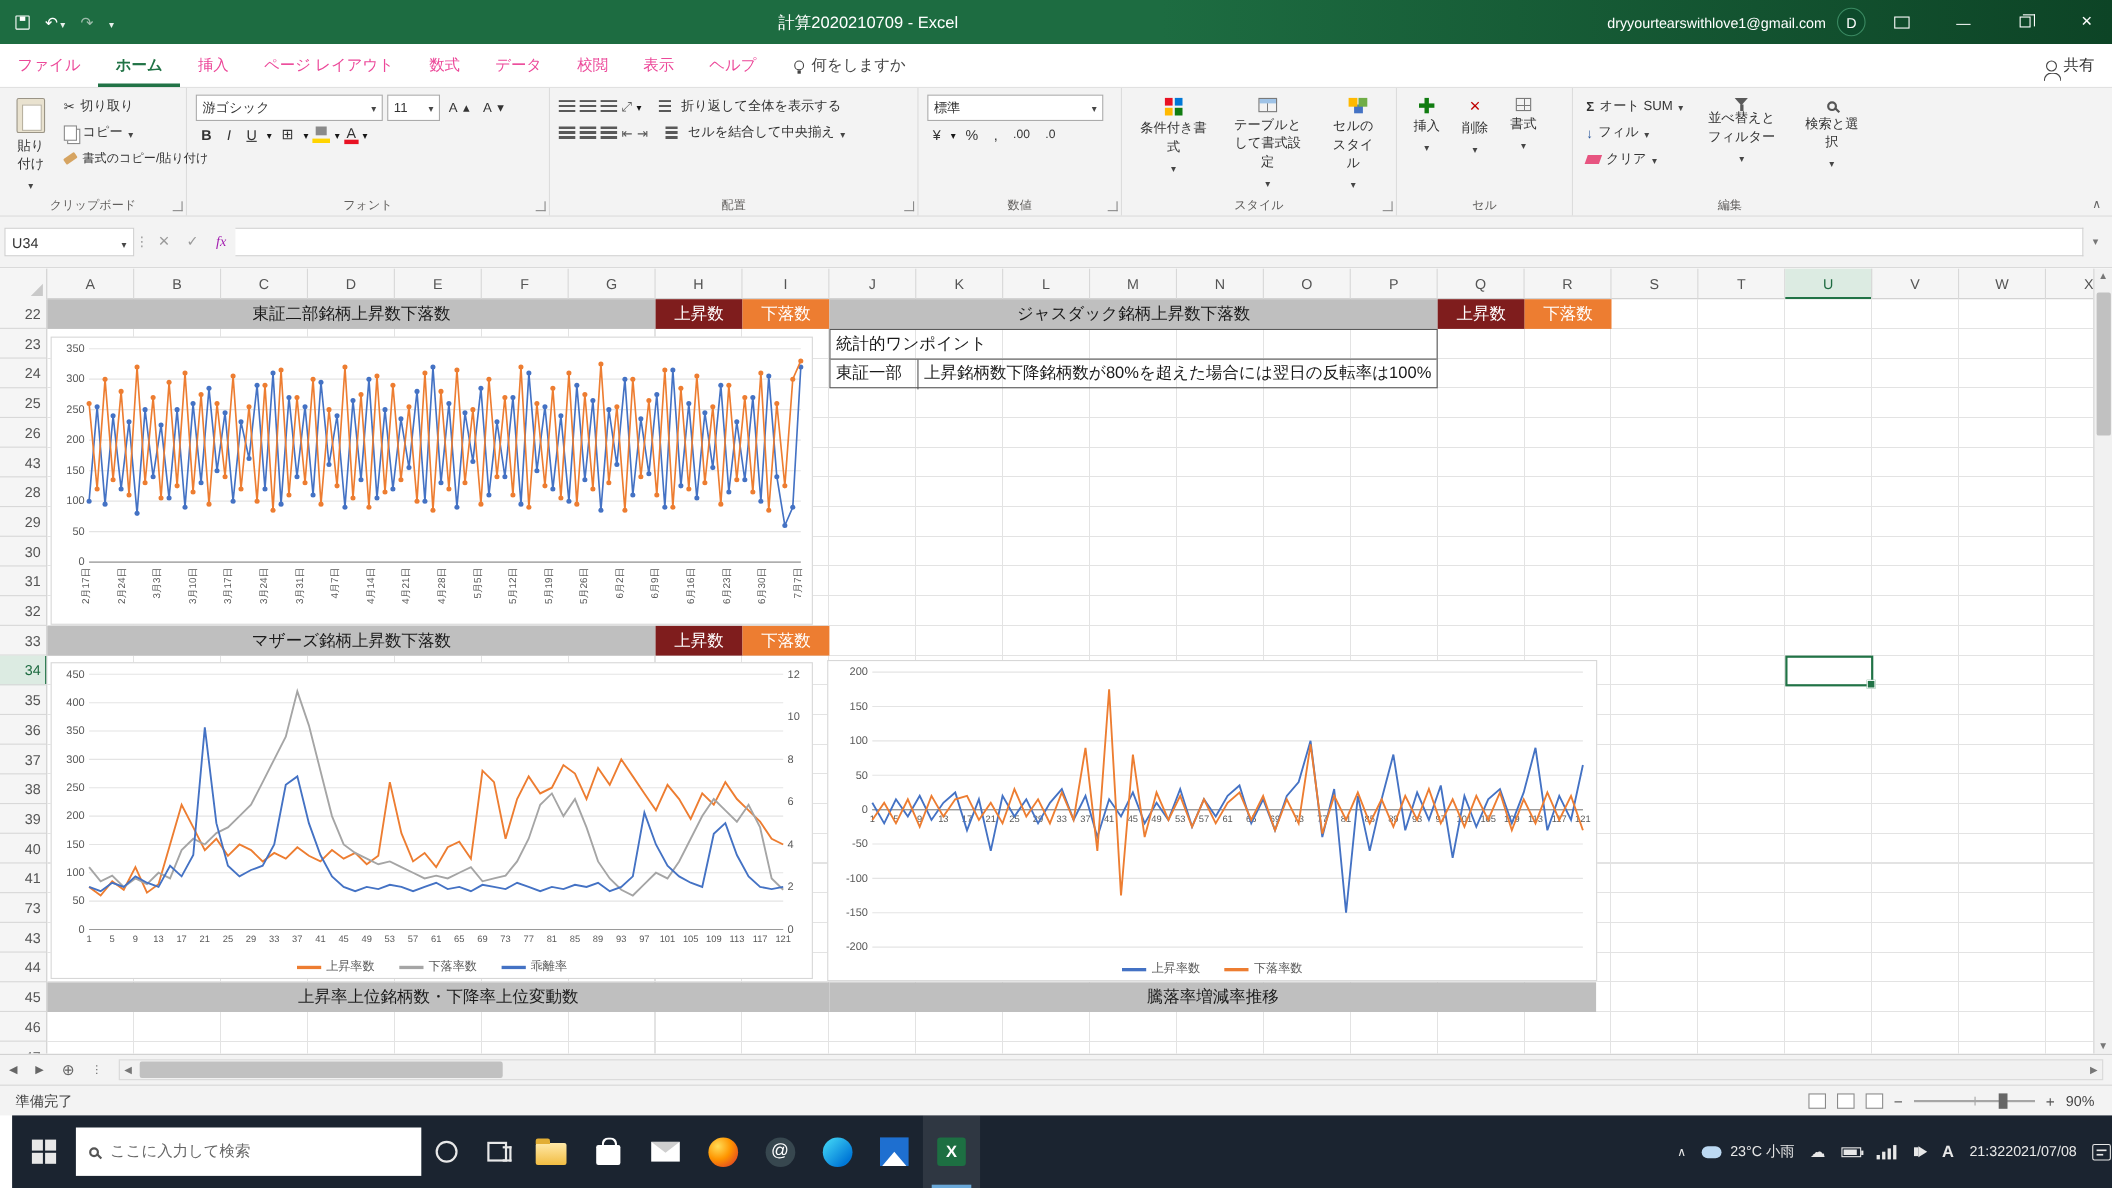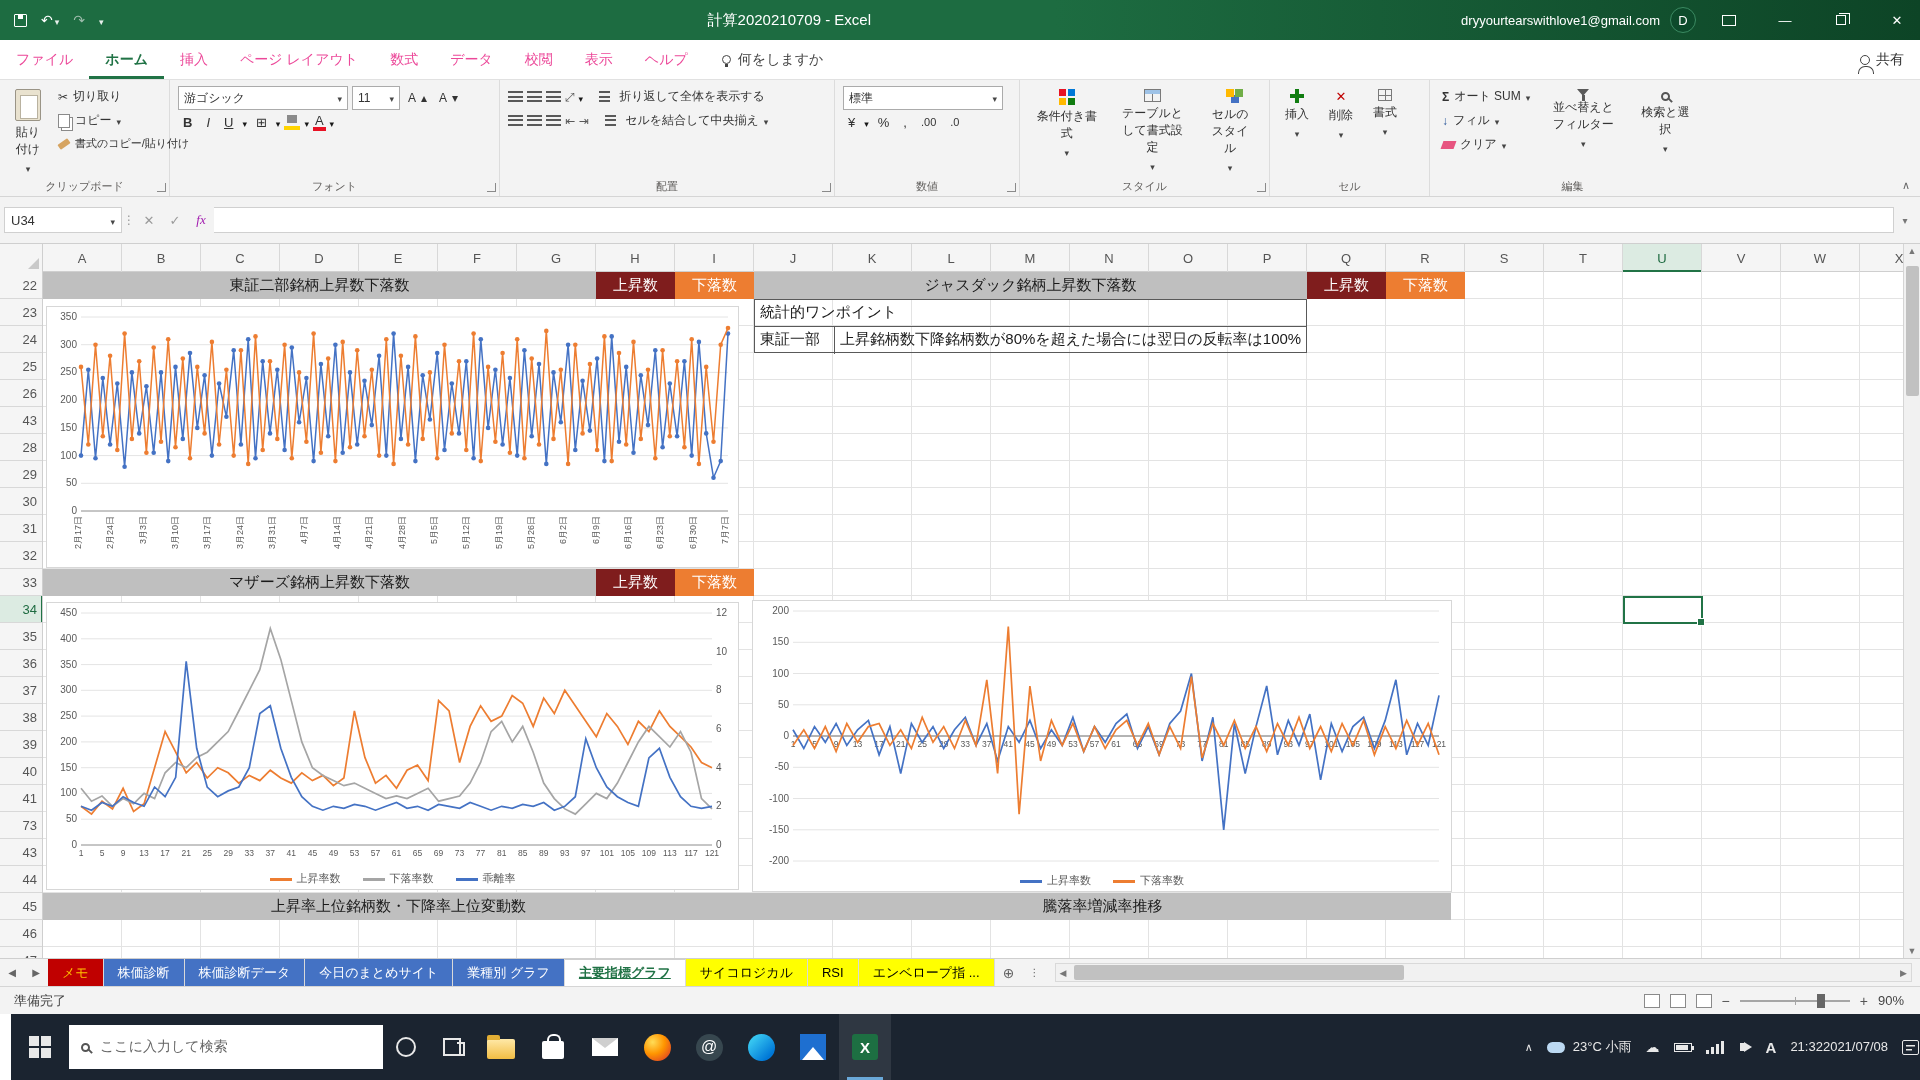--- a/index.html
+++ b/index.html
@@ -846,31 +846,20 @@
     <div class="vscroll">
       <span>▲</span>
       <div class="vthumb"></div>
       <span>▼</span>
     </div>
   </div>
 
   <div class="tabsbar">
     <div class="tnav">◀</div>
     <div class="tnav">▶</div>
-    <div style="display:flex">
-        <div class="stab" style="background: rgb(192, 0, 0); color: rgb(255, 192, 0);">メモ</div>
-        <div class="stab" style="background: rgb(68, 114, 196); color: rgb(255, 255, 255);">株価診断</div>
-        <div class="stab" style="background: rgb(68, 114, 196); color: rgb(255, 255, 255);">株価診断データ</div>
-        <div class="stab" style="background: rgb(68, 114, 196); color: rgb(255, 255, 255);">今日のまとめサイト</div>
-        <div class="stab" style="background: rgb(68, 114, 196); color: rgb(255, 255, 255);">業種別  グラフ</div>
-        <div class="stab active">主要指標グラフ</div>
-        <div class="stab" style="background: rgb(255, 255, 0); color: rgb(0, 0, 0);">サイコロジカル</div>
-        <div class="stab" style="background: rgb(255, 255, 0); color: rgb(0, 0, 0);">RSI</div>
-        <div class="stab" style="background: rgb(255, 255, 0); color: rgb(0, 0, 0);">エンベロープ指 ...</div>
-      </div>
     <div class="addsheet">⊕</div>
     <div class="tnav">⋮</div>
     <div class="hscroll">
       <span>◀</span>
       <div class="hthumb"></div>
       <span>▶</span>
     </div>
   </div>
 
   <div class="statusbar">

